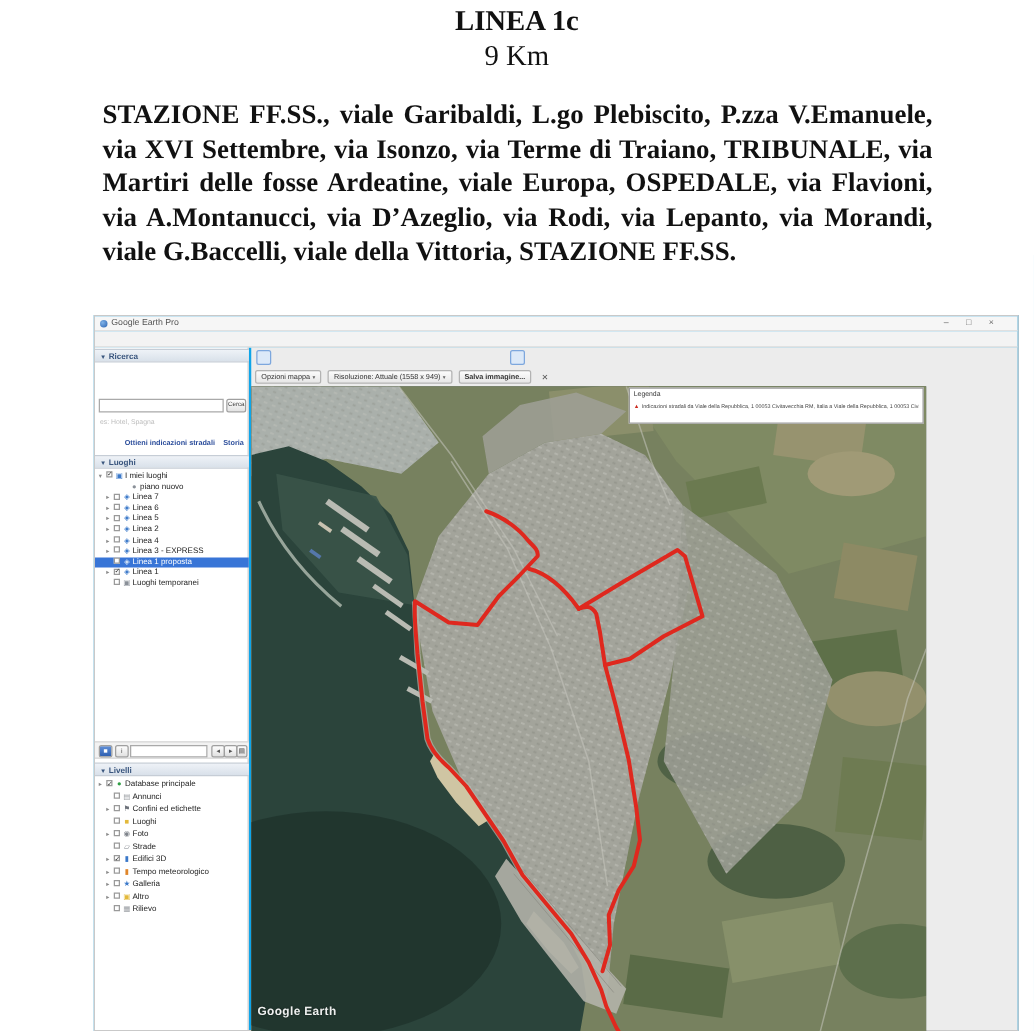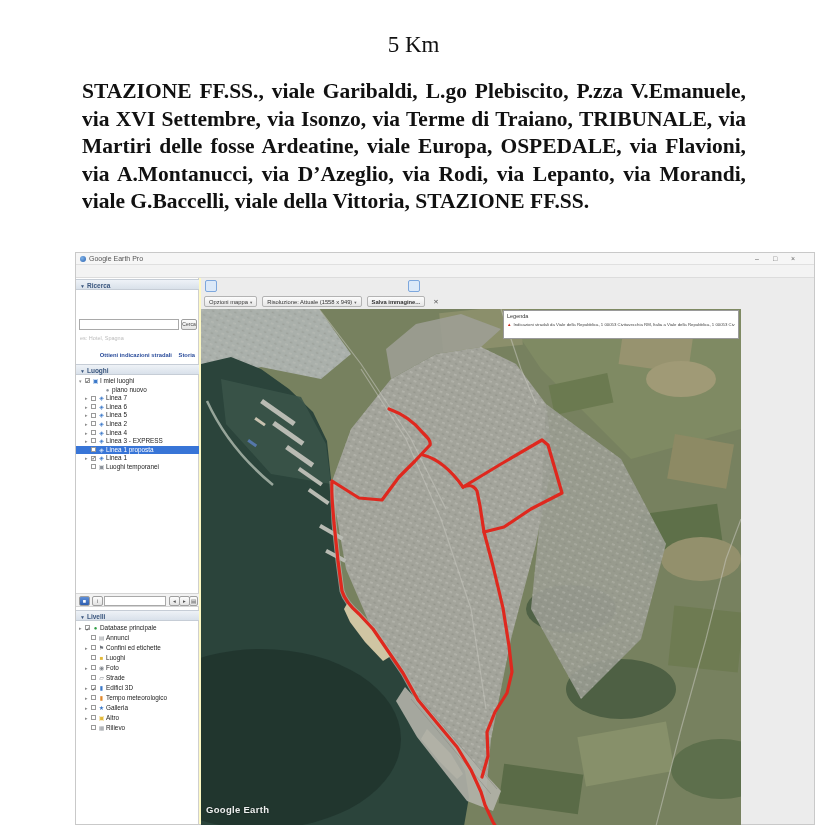--- a/index.html
+++ b/index.html
@@ -11,21 +11,21 @@
   .doc-title { position:absolute; top:4px; left:0; width:827px; text-align:center;
     font-family:"Liberation Serif","DejaVu Serif",serif; font-weight:bold; font-size:23px; color:#111; }
   .doc-subtitle { position:absolute; top:32px; left:0; width:827px; text-align:center;
     font-family:"Liberation Serif","DejaVu Serif",serif; font-size:23px; color:#111; }
   .doc-body { position:absolute; top:78px; left:82px; width:664px;
     font-family:"Liberation Serif","DejaVu Serif",serif; font-size:21.5px; line-height:27.5px;
     text-align:justify; color:#111;font-weight:bold; }
 
   
   .ge-window { position:absolute; left:75px; top:252px; width:740px; height:573px;
-    background:#fef9c3; border:1px solid #c9c9c9; font-size:7px; color:#333;padding-left:24px; }
+    background:#0ea5e9; border:1px solid #c9c9c9; font-size:7px; color:#333;padding-left:24px; }
   .titlebar { position:absolute; top:0; left:0; right:0; height:12px; background:#f6f6f6;
     border-bottom:1px solid #e0e0e0; }
   .app-icon { position:absolute; left:4px; top:3px; width:6px; height:6px; border-radius:50%;
     background:radial-gradient(circle at 35% 35%, #7fb2e8, #2a62b0); }
   .win-title { position:absolute; left:13px; top:2px; font-size:7px; color:#555; }
   .win-btn { position:absolute; top:2px; font-size:7px; color:#666; width:10px; text-align:center; }
   .menubar { position:absolute; top:12px; left:0; right:0; height:13px; background:#f3f3f3;
     border-bottom:1px solid #dcdcdc; padding:2px 0 0 6px; }
   .menu-item { display:inline-block; margin-right:9px; font-size:7.5px; color:#333; }
 
@@ -87,21 +87,22 @@
   .legend-line { font-size:4.3px; color:#444; white-space:nowrap; overflow:hidden; }
   .legend-ico { color:#cc2a1e; font-size:4.5px; margin-right:2px; }
   .watermark { position:absolute; left:5px; top:495px; font-size:9.5px; font-weight:bold; color:#ffffff;
     opacity:.92; letter-spacing:.3px; text-shadow:0 0 2px rgba(0,0,0,.5); }
 </style>
 </head>
 <body>
 
 <div class="page">
 
-  <div class="doc-subtitle">5 Km</div>
+  <div class="doc-title">LINEA 1c</div>
+  <div class="doc-subtitle">9 Km</div>
   <p class="doc-body">STAZIONE FF.SS., viale Garibaldi, L.go Plebiscito, P.zza V.Emanuele, via XVI Settembre, via Isonzo, via Terme di Traiano, TRIBUNALE, via Martiri delle fosse Ardeatine, viale Europa, OSPEDALE, via Flavioni, via A.Montanucci, via D’Azeglio, via Rodi, via Lepanto, via Morandi, viale G.Baccelli, viale della Vittoria, STAZIONE FF.SS.</p>
 
   <div class="ge-window">
 
     <div class="titlebar">
       <span class="app-icon"></span>
       <span class="win-title">Google Earth Pro</span>
       <span class="win-btn" style="right:52px;">–</span>
       <span class="win-btn" style="right:34px;">□</span>
       <span class="win-btn" style="right:16px;">×</span>

